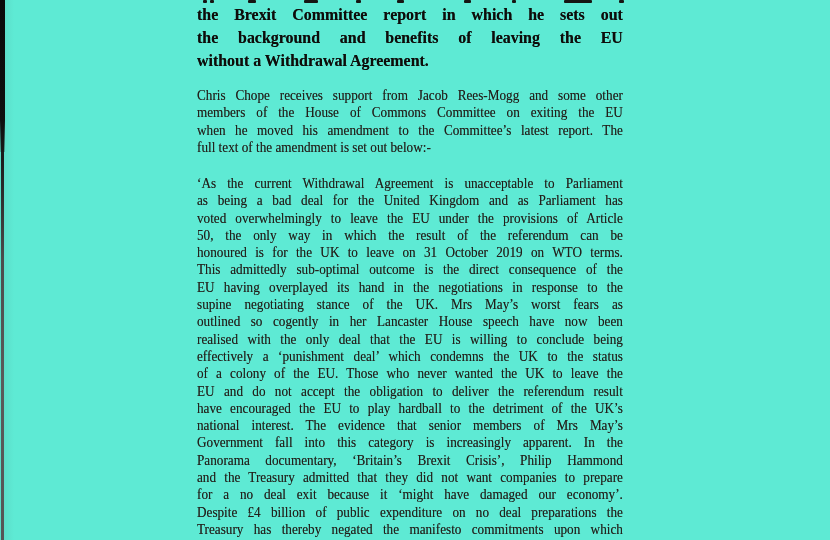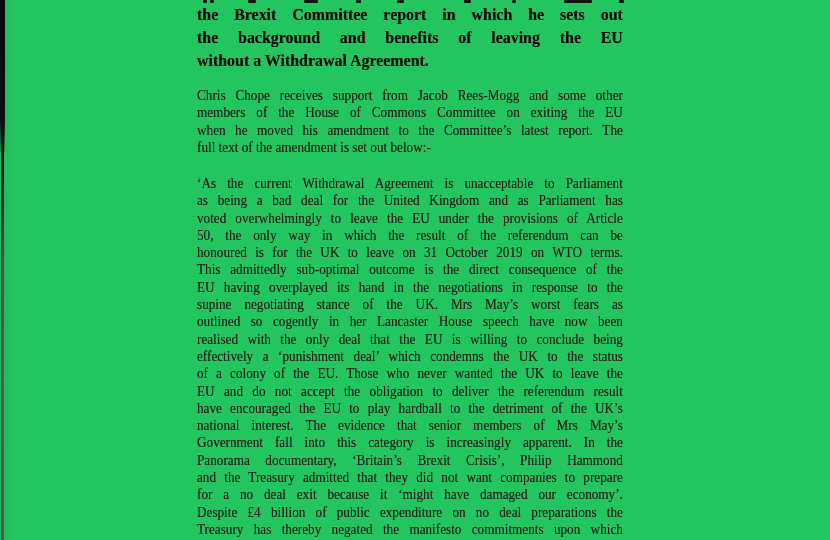--- a/index.html
+++ b/index.html
@@ -1,20 +1,20 @@
 <!DOCTYPE html>
 <html><head>
 <meta charset="utf-8">
 <style>
   html,body{margin:0;padding:0;background:#ffffff;}
   .page{
     position:relative;
     width:830px;height:540px;
     overflow:hidden;
-    background:#22c55e;
+    background:#5eead4;
     font-family:"Liberation Serif","DejaVu Serif",serif;
   }
   
   .page::before{
     content:"";position:absolute;left:0;top:0;width:14px;height:540px;
     background:linear-gradient(to right, rgba(60,60,60,0.10), rgba(60,60,60,0.0));
     pointer-events:none;
   }
   
   .edge-line{

